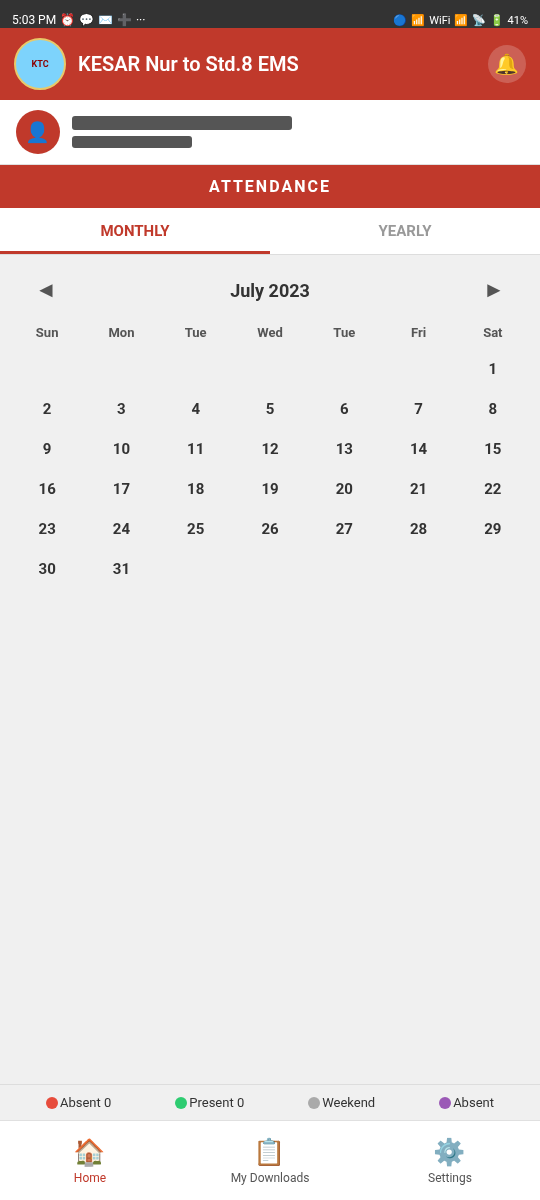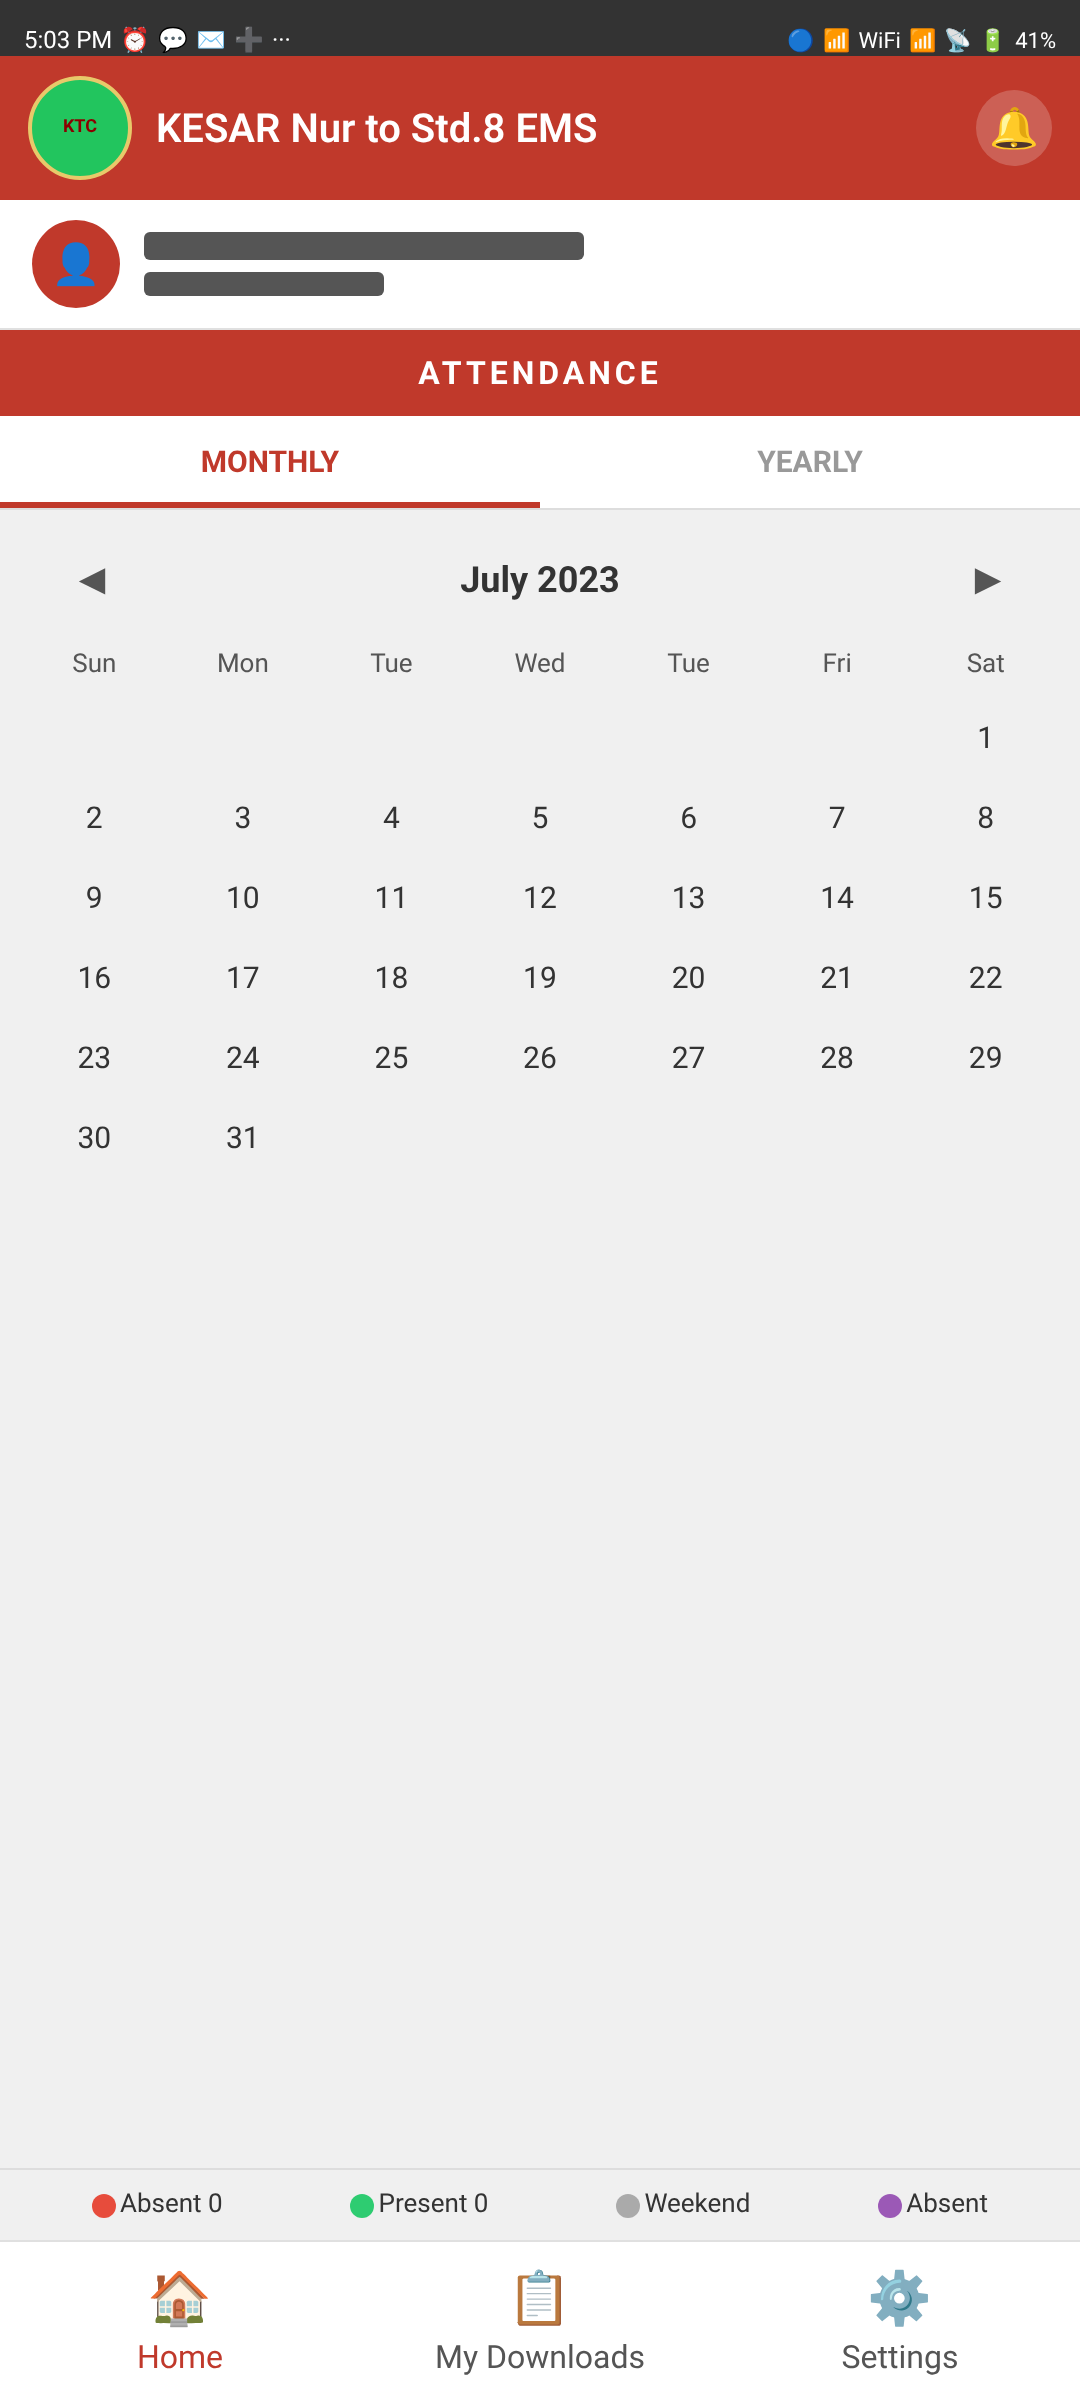--- a/index.html
+++ b/index.html
@@ -33,21 +33,21 @@
       display: flex;
       align-items: center;
       padding: 10px 14px;
       height: 72px;
       gap: 12px;
     }
     .logo-circle {
       width: 52px;
       height: 52px;
       border-radius: 50%;
-      background: #22c55e;
+      background: #7dd3fc;
       border: 2px solid #e8c96a;
       display: flex;
       align-items: center;
       justify-content: center;
       overflow: hidden;
       flex-shrink: 0;
     }
     .logo-inner {
       font-size: 9px;
       font-weight: bold;
@@ -171,20 +171,21 @@
       width: 32px;
       text-align: center;
     }
     .cal-month-year {
       font-size: 18px;
       font-weight: bold;
       color: #333;
     }
     .calendar-grid {
       width: 100%;
+      font-weight: bold;
     }
     .day-headers {
       display: grid;
       grid-template-columns: repeat(7, 1fr);
       margin-bottom: 6px;
     }
     .day-header {
       text-align: center;
       font-size: 13px;
       color: #555;
@@ -246,21 +247,21 @@
       align-items: center;
       justify-content: center;
       gap: 4px;
       cursor: pointer;
       padding: 8px 0;
     }
     .nav-icon {
       font-size: 26px;
     }
     .nav-label {
-      font-size: 16px;
+      font-size: 12px;
       color: #555;
     }
     .nav-item.active .nav-icon { color: #c0392b; }
     .nav-item.active .nav-label { color: #c0392b; }
 
     .main-content {
       position: absolute;
       top: 28px;
       left: 0;
       right: 0;

